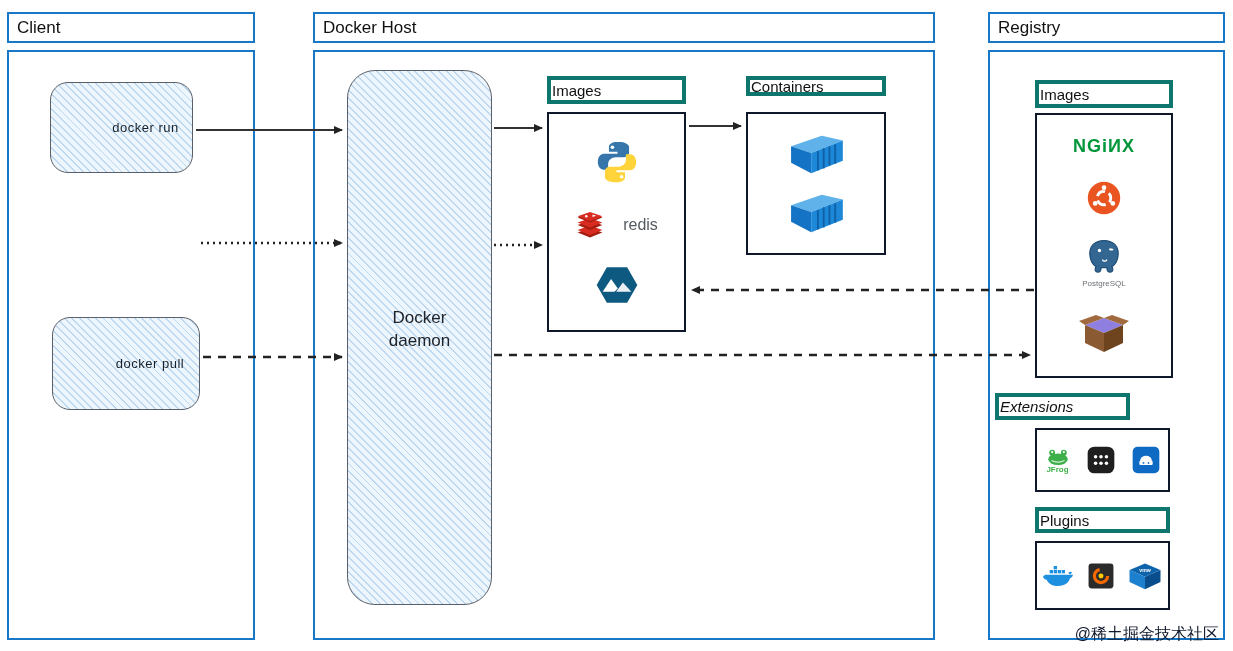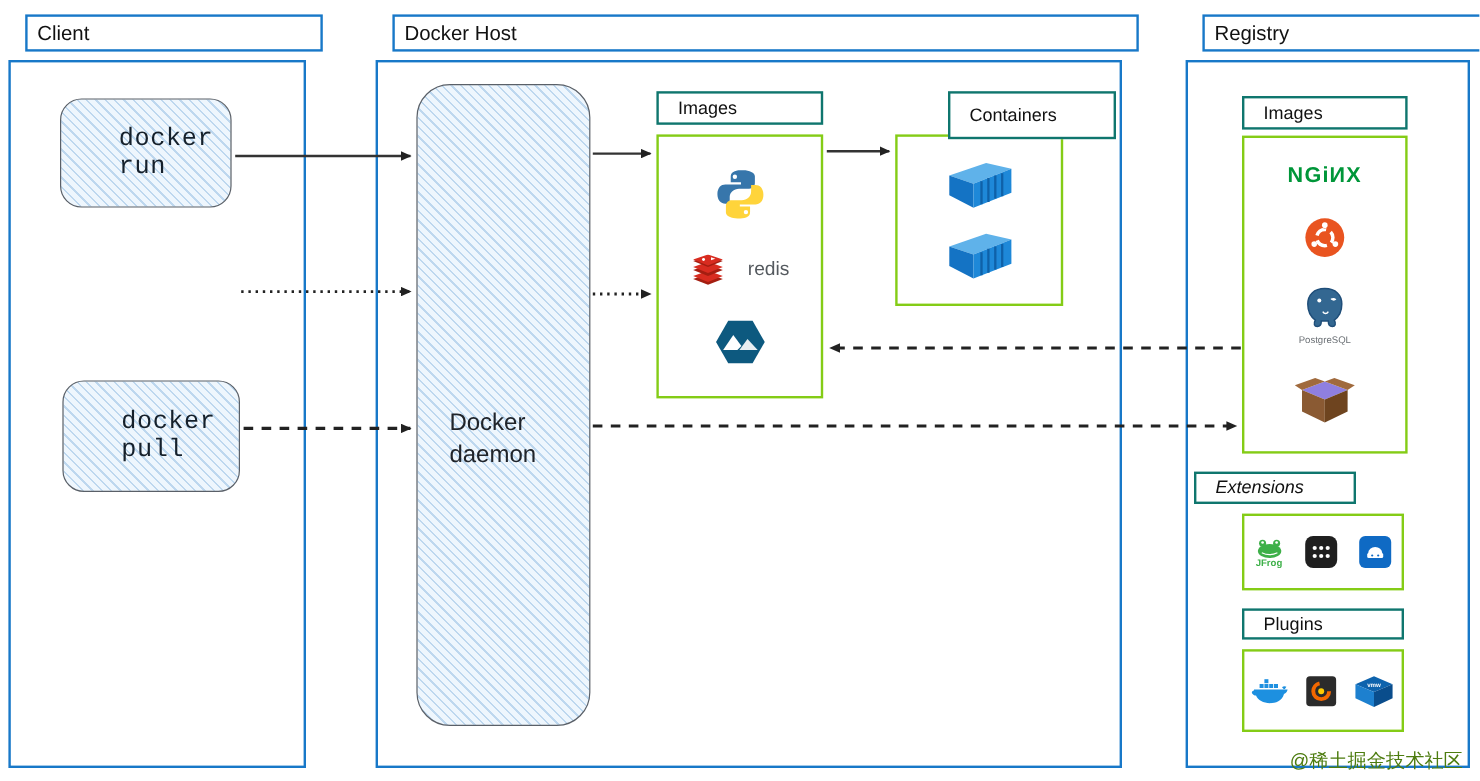--- a/index.html
+++ b/index.html
@@ -3,62 +3,62 @@
 <meta charset="utf-8">
 <style>
   html,body{margin:0;padding:0;background:#ffffff;}
   #canvas{
     position:relative;width:1233px;height:651px;background:#ffffff;overflow:hidden;
     font-family:"Liberation Sans", sans-serif;color:#1a1a1a;
   }
   
   .title-bar{
     position:absolute;box-sizing:border-box;border:2.5px solid #1878c8;background:#ffffff;
-    display:flex;align-items:center;padding:0 8px;font-size:17px;color:#111;z-index:3;margin-left:14px;
+    display:flex;align-items:center;padding:0 8px;font-size:17px;color:#111;z-index:3;
   }
   .section-box{
     position:absolute;box-sizing:border-box;border:2.5px solid #1878c8;background:#ffffff;z-index:1;
   }
   .sub-title{
-    position:absolute;box-sizing:border-box;border:2px solid #0f766e;background:#ffffff;
-    display:flex;align-items:center;padding:0 16px;font-size:15px;color:#111;z-index:3;
+    position:absolute;box-sizing:border-box;border:4px solid #0f766e;background:#ffffff;
+    display:flex;align-items:center;padding:0 1px;font-size:15px;color:#111;z-index:3;
   }
   .sub-box{
-    position:absolute;box-sizing:border-box;border:2px solid #84cc16;background:#ffffff;z-index:2;
+    position:absolute;box-sizing:border-box;border:2px solid #0f172a;background:#ffffff;z-index:2;
     display:flex;flex-direction:column;align-items:center;justify-content:space-around;
   }
   
   .sketch{
     position:absolute;box-sizing:border-box;z-index:2;
     border:1.6px solid #5a6068;border-radius:18px;
     background-color:#eef6fd;
     background-image:repeating-linear-gradient(45deg,
       rgba(110,165,215,0.38) 0px, rgba(110,165,215,0.38) 1.4px,
       rgba(255,255,255,0) 1.4px, rgba(255,255,255,0) 5.5px);
     display:flex;align-items:center;justify-content:center;
   }
-  .cmd{font-family:Liberation Mono, monospace;font-size:21px;color:#15202b;letter-spacing:0.5px;margin-left:48px;}
+  .cmd{font-family:Liberation Sans, sans-serif;font-size:13px;color:#15202b;letter-spacing:0.5px;margin-left:48px;}
   #daemon{border-radius:28px;}
   #daemon .daemon-label{
-    font-size:20px;color:#20242a;line-height:1.35;width:90px;
-    position:absolute;top:268px;left:50%;transform:translateX(-50%);
+    font-size:17px;color:#20242a;text-align:center;line-height:1.35;width:90px;
+    position:absolute;top:236px;left:50%;transform:translateX(-50%);
   }
   
   #arrows{position:absolute;left:0;top:0;width:1233px;height:651px;z-index:4;pointer-events:none;}
   
   .icon-row{display:flex;flex-direction:row;align-items:center;justify-content:space-around;width:100%;}
   .stack{display:flex;flex-direction:column;align-items:center;justify-content:flex-end;}
   .redis-wrap{display:flex;align-items:center;gap:18px;}
   .redis-label{font-size:16px;color:#555a5f;}
   .nginx-label{font-size:18px;font-weight:800;color:#009639;letter-spacing:1px;}
   .pg-label{font-size:8px;color:#6b7075;margin-top:1px;}
   .jfrog-label{font-size:8px;font-weight:700;color:#3eb049;margin-top:0px;line-height:1;}
   
   #watermark{
-    position:absolute;right:14px;bottom:6px;font-size:16px;color:#4d7c0f;z-index:5;
+    position:absolute;right:14px;bottom:6px;font-size:16px;color:#0f172a;z-index:5;
   }
 </style>
 </head>
 <body>
 
 <div id="canvas">
 
   <div class="title-bar" style="left:7px;top:12px;width:248px;height:31px;">
     <span>Client</span>
   </div>
@@ -108,21 +108,21 @@
       <span class="redis-label">redis</span>
     </div>
 
     <svg width="44" height="40" viewBox="0 0 52 46">
       <polygon points="14,2 38,2 50,23 38,44 14,44 2,23" fill="#0d597f"></polygon>
       <path d="M9 31l10-15 8 11-4 4z" fill="#ffffff"></path>
       <path d="M25 31l8-11 10 11z" fill="#e8eef2"></path>
     </svg>
   </div>
 
-  <div class="sub-title" style="left:746px;top:76px;width:140px;height:40px;margin-left:44px;">
+  <div class="sub-title" style="left:746px;top:76px;width:140px;height:20px;">
     <span>Containers</span>
   </div>
   <div class="sub-box" style="left:746px;top:112px;width:140px;height:143px;padding:10px 0;">
     <svg width="62" height="46" viewBox="0 0 64 48">
       <polygon points="6,16 38,5 60,10 27,23" fill="#5fb2ea"></polygon>
       <polygon points="6,16 27,23 27,44 6,33" fill="#1473c4"></polygon>
       <polygon points="27,23 60,10 60,31 27,44" fill="#1e88d8"></polygon>
       <g stroke="#0f61a8" stroke-width="2">
         <line x1="34" y1="21" x2="34" y2="41"></line>
           <line x1="40" y1="18" x2="40" y2="39"></line>

